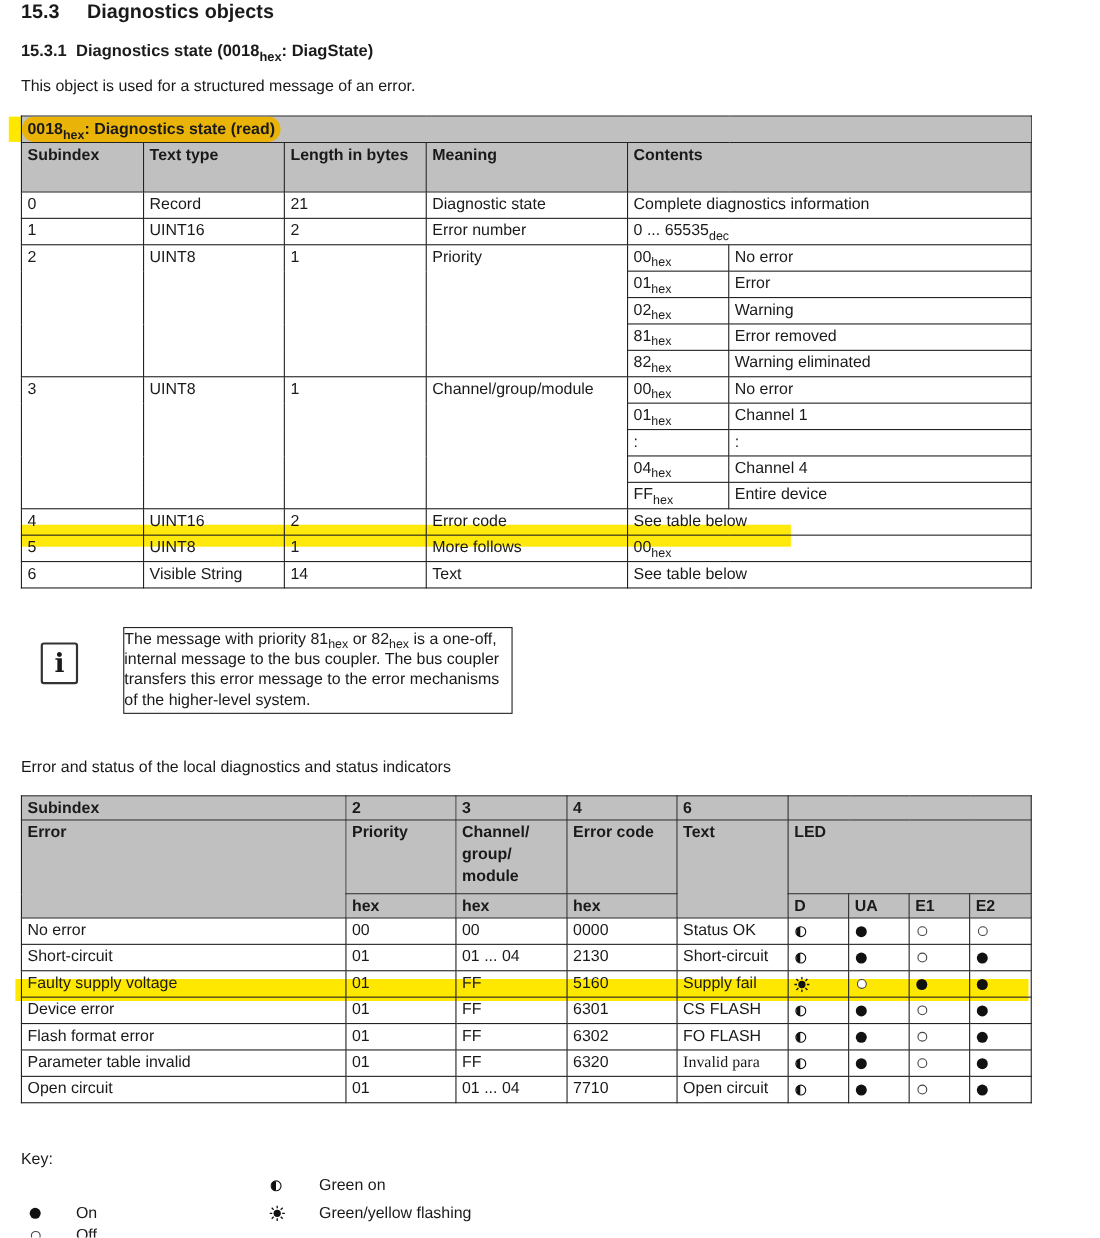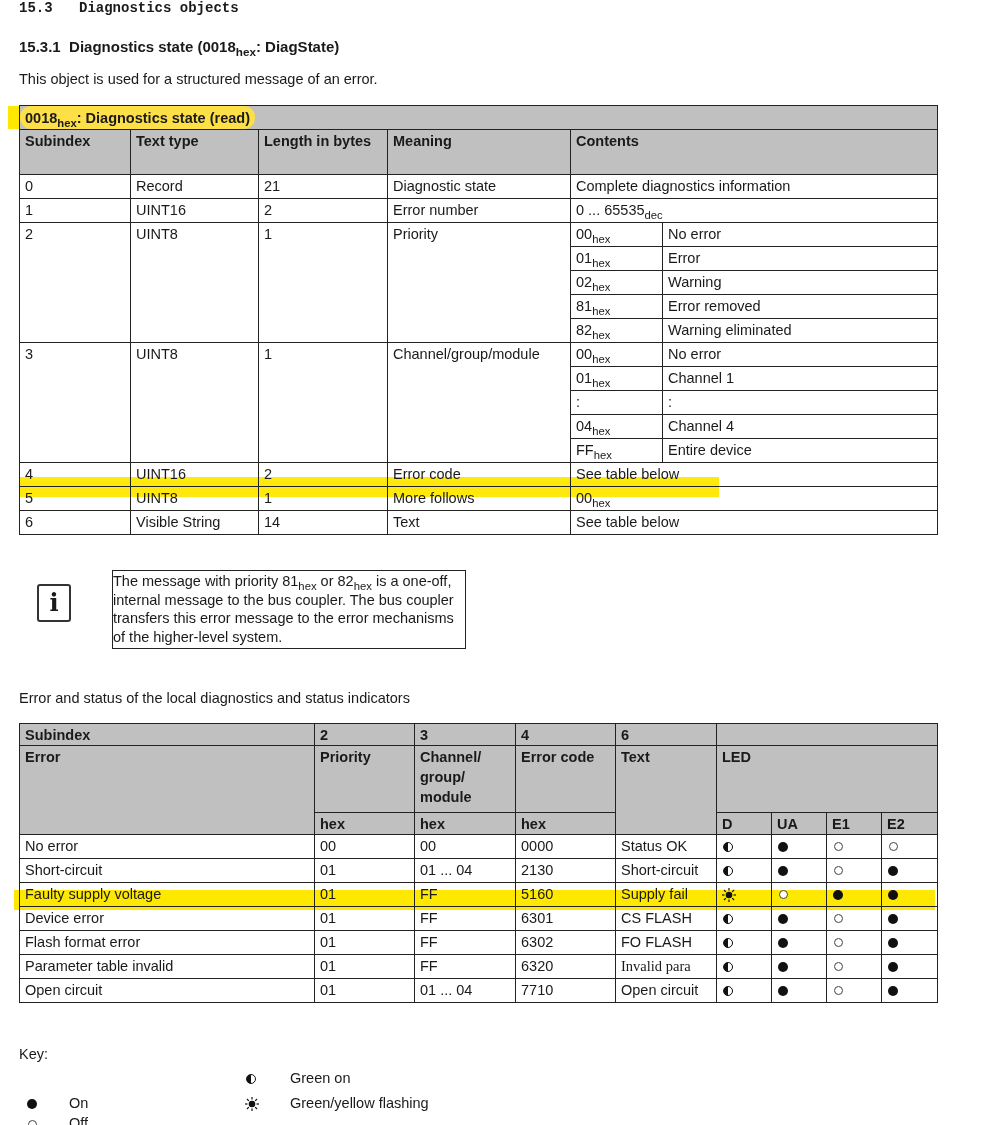--- a/index.html
+++ b/index.html
@@ -1,32 +1,32 @@
 <!DOCTYPE html>
 <html><head>
 <meta charset="utf-8">
 <style>
   html, body { margin: 0; padding: 0; background: #ffffff; }
   body { width: 1000px; height: 1125px; position: relative; overflow: hidden;
          font-family: "Liberation Sans", sans-serif; color: #1a1a1a; }
   .abs { position: absolute; }
-  .h1 { left: 19px; top: 0px; font-size: 14px; font-weight: bold; font-family: Liberation Mono, monospace; }
+  .h1 { left: 19px; top: 0px; font-size: 18px; font-weight: bold; }
   .h1 .num { display: inline-block; width: 60px; }
   .h2 { left: 19px; top: 38px; font-size: 15px; font-weight: bold; }
   .intro { left: 19px; top: 71px; font-size: 14.5px; }
   sub { font-size: 0.78em; vertical-align: -0.35em; line-height: 0; }
 
   table { border-collapse: collapse; table-layout: fixed; font-size: 14.5px; }
   td, th { border: 1.5px solid #222; padding: 1px 5px 0 5px; vertical-align: top;
            text-align: left; line-height: 20px; overflow: hidden; white-space: nowrap; }
   th { background: #c0c0c0; font-weight: bold; }
   .t1 { position: absolute; left: 19px; top: 105px; width: 918px; }
   .t1 td { height: 22px; }
   .t1 .title-cell { background: #c0c0c0; font-weight: bold; padding: 0; position: relative; height: 23px; }
-  .t1 .title-cell .hl { display: inline-block; background: #fde047; padding: 1px 5px 0 5px; height: 22px; line-height: 22px; border-radius: 11px; }
+  .t1 .title-cell .hl { display: inline-block; background: #eab308; padding: 1px 5px 0 5px; height: 22px; line-height: 22px; border-radius: 11px; }
   .hlmark { position: absolute; background: #ffe800; }
   .t2 { position: absolute; left: 19px; top: 723px; width: 918px; }
   .t2 td { height: 22px; }
   .led { text-align: left; font-size: 12px; }
 
   .note-icon { left: 37px; top: 584px; width: 30px; height: 34px; border: 2px solid #333; border-radius: 3px;
                font-family: "DejaVu Serif", serif; font-weight: bold; font-size: 24px; text-align: center; line-height: 34px; }
   .note-box { left: 112px; top: 570px; width: 348px; border: 1.5px solid #222; font-size: 14.5px; line-height: 18.5px; padding: 1px 4px 2px 0; }
   .caption { left: 19px; top: 690px; font-size: 14.5px; }
 

